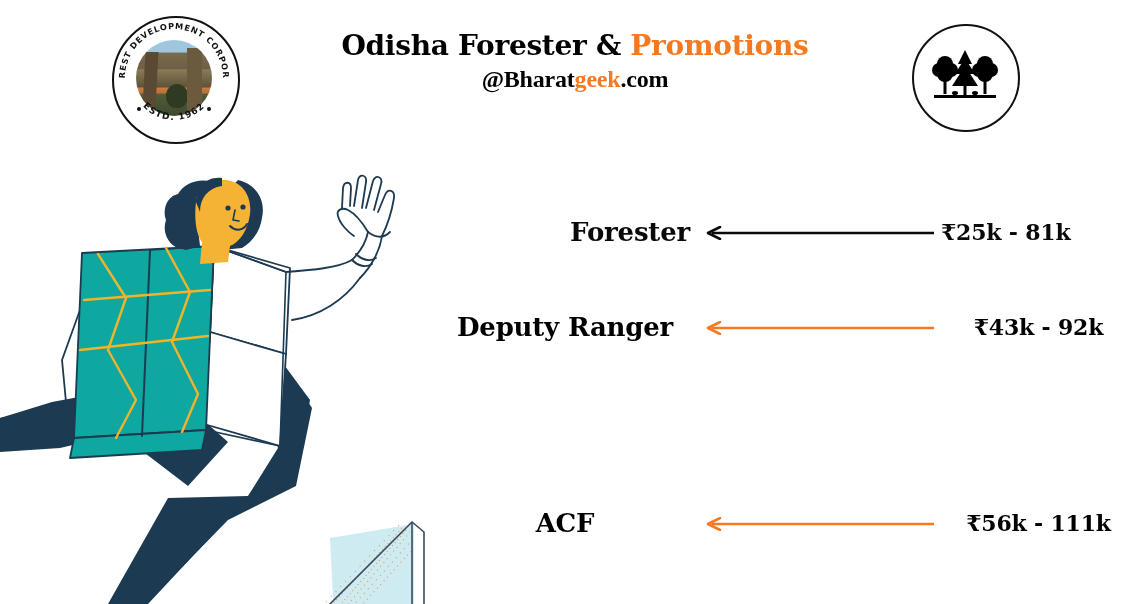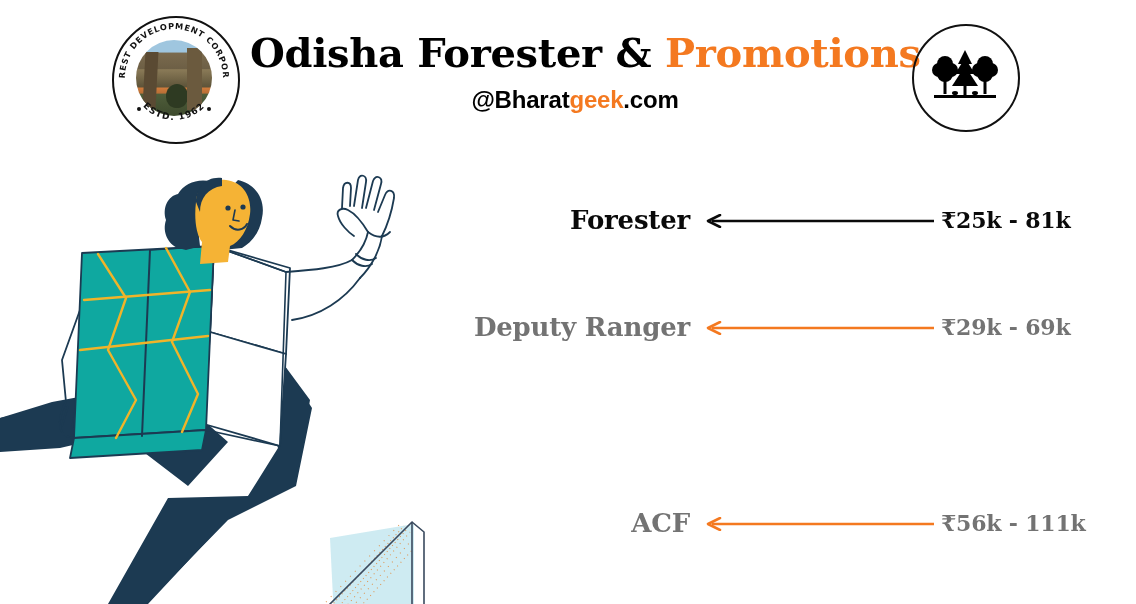--- a/index.html
+++ b/index.html
@@ -80,30 +80,30 @@
 
   .title-block {
     position: absolute;
     left: 250px; top: 30px;
     width: 650px;
     text-align: center;
   }
   .main-title {
     font-family: "DejaVu Serif", serif;
     font-weight: bold;
-    font-size: 40px;
+    font-size: 28px;
     line-height: 1.15;
     letter-spacing: -0.3px;
     color: #000000;
     white-space: nowrap;
   }
   .main-title .accent { color: #F47920; }
   .sub-title {
-    margin-top: 10px;
-    font-family: Liberation Sans, sans-serif;
+    margin-top: 4px;
+    font-family: Liberation Serif, serif;
     font-weight: bold;
     font-size: 24px;
     color: #000000;
     letter-spacing: -0.2px;
   }
   .sub-title .accent { color: #F47920; }
 
   .forest-badge {
     position: absolute;
     left: 912px; top: 24px;
@@ -168,21 +168,21 @@
     width: 195px;
     text-align: left;
     font-family: "DejaVu Serif", serif;
     font-weight: bold;
     font-size: 22px;
     letter-spacing: -0.2px;
     white-space: nowrap;
   }
   .dark  { color: #0E1B2B; }
   .black { color: #0a0a0a; }
-  .orange{ color: #737373; }
+  .orange{ color: #000000; text-align: center; }
 </style>
 </head>
 <body>
 
 <div class="header">
 
   <div class="logo-seal">
     <div class="seal-ring"></div>
     <div class="seal-photo">
       <div class="seal-tree"></div>
@@ -322,40 +322,40 @@
         <polygon points="316,468 412,372 412,468"></polygon>
         <path d="M316,468 L330,478 L424,478 L412,468"></path>
         <path d="M412,372 L424,382 L424,478"></path>
       </g>
     </g>
   </svg>
 </div>
 
 <div class="rows">
 
-  <div class="row" style="top:8px;">
+  <div class="row" style="top:20px;">
     <div class="row-label black">Forester</div>
     <div class="row-arrow">
       <svg width="230" height="14" viewBox="0 0 230 14">
         <line x1="8" y1="7" x2="230" y2="7" stroke="#0A0A0A" stroke-width="2.6"></line>
         <polyline points="16,1 4,7 16,13" fill="none" stroke="#0A0A0A" stroke-width="2.6" stroke-linecap="round" stroke-linejoin="round"></polyline>
       </svg>
     </div>
     <div class="row-value black">₹25k - 81k</div>
   </div>
 
   <div class="row" style="top:115px;">
     <div class="row-label orange">Deputy Ranger</div>
     <div class="row-arrow">
       <svg width="230" height="14" viewBox="0 0 230 14">
         <line x1="8" y1="7" x2="230" y2="7" stroke="#F47920" stroke-width="2.6"></line>
         <polyline points="16,1 4,7 16,13" fill="none" stroke="#F47920" stroke-width="2.6" stroke-linecap="round" stroke-linejoin="round"></polyline>
       </svg>
     </div>
-    <div class="row-value orange">₹29k - 69k</div>
+    <div class="row-value orange">₹43k - 92k</div>
   </div>
 
 
   <div class="row" style="top:311px;">
     <div class="row-label orange">ACF</div>
     <div class="row-arrow">
       <svg width="230" height="14" viewBox="0 0 230 14">
         <line x1="8" y1="7" x2="230" y2="7" stroke="#F47920" stroke-width="2.6"></line>
         <polyline points="16,1 4,7 16,13" fill="none" stroke="#F47920" stroke-width="2.6" stroke-linecap="round" stroke-linejoin="round"></polyline>
       </svg>

